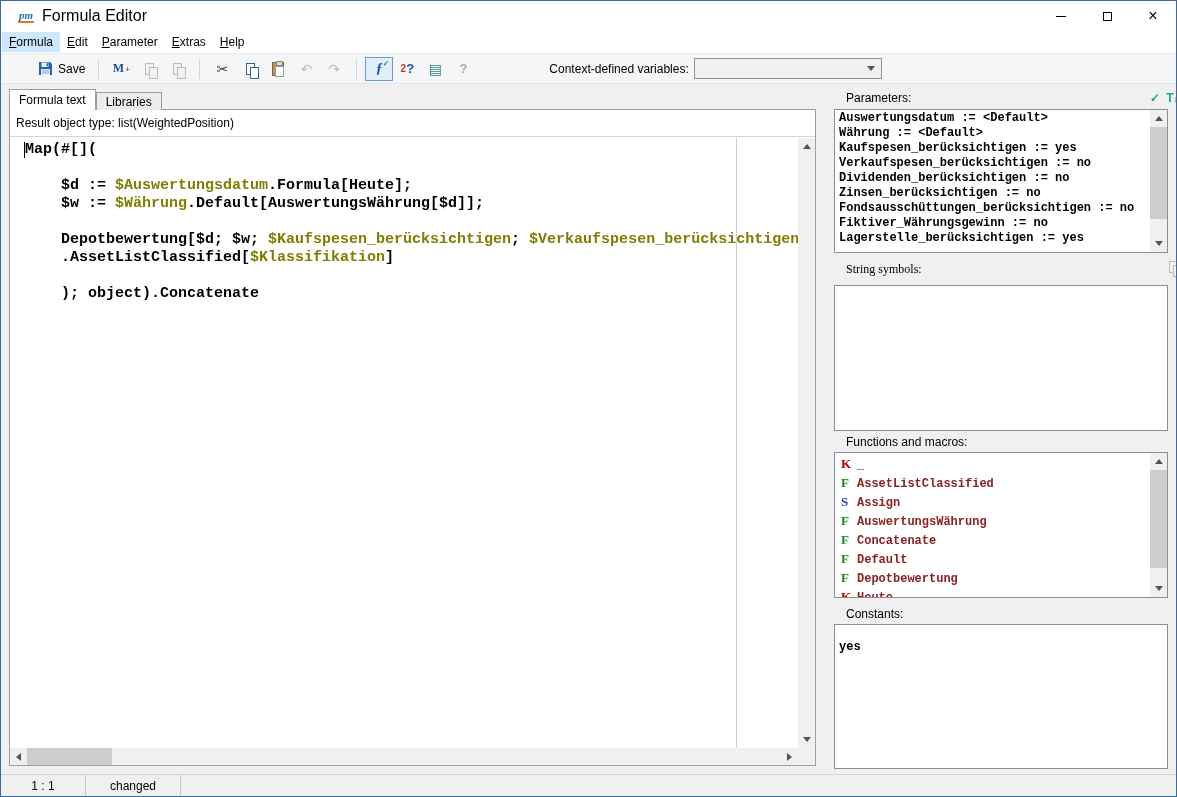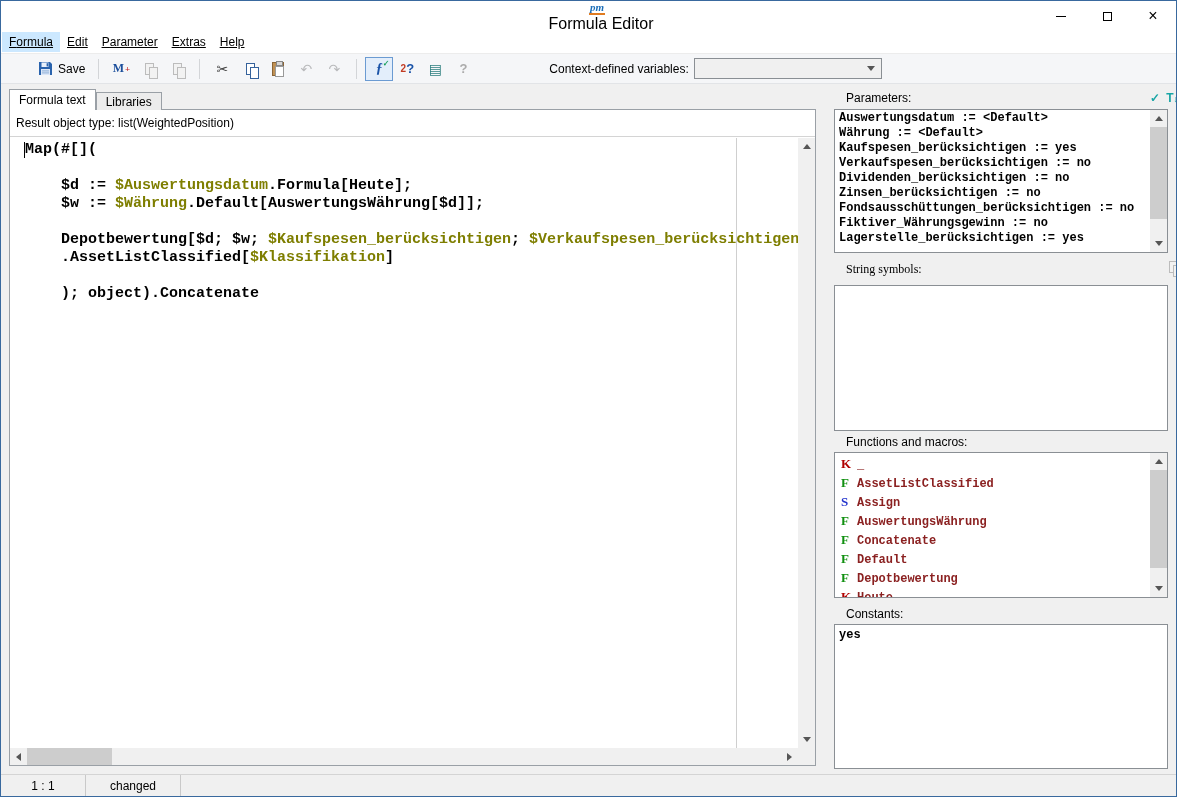--- a/index.html
+++ b/index.html
@@ -2,31 +2,31 @@
 <html><head>
 <meta charset="utf-8">
 <style>
   * { margin:0; padding:0; box-sizing:border-box; }
   html,body { background:#fff; }
   body { width:1177px; height:797px; font-family:"Liberation Sans",sans-serif; font-size:12px; color:#000; }
 
   .window { position:relative; width:1177px; height:797px; border:1px solid #39699e; background:#f0f0f0; overflow:hidden; }
 
   
-  .titlebar { position:absolute; left:0; top:0; right:0; height:30px; background:#fff; display:flex; align-items:center; padding-left:17px;flex-direction:column; }
+  .titlebar { position:absolute; left:0; top:0; right:0; height:30px; background:#fff; display:flex; align-items:center; padding-left:17px; }
   .app-icon { font:italic bold 11px "Liberation Serif",serif; color:#1d6fb8; letter-spacing:0; border-bottom:2px solid #e07b20; padding:0 1px 0 1px; }
   .title-text { margin-left:8px; font-size:16px; }
   .win-controls { position:absolute; right:0; top:0; height:30px; display:flex; }
   .win-btn { width:46px; height:30px; display:flex; align-items:center; justify-content:center; background:transparent; border:none; cursor:default; }
   .glyph-min { display:block; width:10px; height:0; border-top:1px solid #000; }
   .glyph-max { display:block; width:9px; height:9px; border:1px solid #000; }
   .glyph-close { font-size:16px; line-height:16px; font-weight:400; }
 
   
-  .menubar { position:absolute; left:0; top:30px; right:0; height:22px; background:#fff; display:flex; align-items:center; padding-left:1px;text-decoration:underline; }
+  .menubar { position:absolute; left:0; top:30px; right:0; height:22px; background:#fff; display:flex; align-items:center; padding-left:1px; }
   .menu-item { height:20px; line-height:20px; padding:0 7px; cursor:default; }
   .menu-item.active { background:#cce8ff; }
   .menu-item .accel { text-decoration:underline; }
 
   
   .toolbar { position:absolute; left:0; top:52px; right:0; height:31px; background:#f5f6f8; border-top:1px solid #ececec; border-bottom:1px solid #e2e4e7; display:flex; align-items:center; padding-left:30px; }
   .tb-btn { display:flex; align-items:center; gap:4px; height:24px; padding:0 4px; border:1px solid transparent; }
   .tb-btn.checked { background:#e3eefb; border:1px solid #6b9bd2; }
   .tb-label { font-size:12px; }
   .tb-sep { width:1px; height:20px; background:#d3d5d8; margin:0 8px; }
@@ -107,21 +107,21 @@
   .fn-head { top:349px; }
   .fn-box { top:368px; height:146px; padding:3px 18px 0 6px; }
   .fn-row { display:flex; align-items:baseline; height:19px; line-height:19px; }
   .fn-ic { width:16px; font:bold 13px "Liberation Serif",serif; }
   .fn-K { color:#b00000; }
   .fn-F { color:#109010; }
   .fn-S { color:#2233cc; }
   .fn-name { font:bold 12px "Liberation Mono",monospace; color:#8b2121; white-space:pre; }
 
   .const-head { top:521px; }
-  .const-box { top:540px; height:145px; padding:2px 4px; }
+  .const-box { top:540px; height:145px; padding:14px 4px; }
   .const-row { font:bold 12px/16px "Liberation Mono",monospace; }
 
   
   .statusbar { position:absolute; left:0; bottom:0; right:0; height:22px; background:#f0f0f0; border-top:1px solid #d4d4d4; display:flex; align-items:stretch; }
   .status-cell { display:flex; align-items:center; justify-content:center; border-right:1px solid #c9c9c9; }
   .status-pos { width:85px; }
   .status-state { width:95px; }
   .status-rest { flex:1; border-right:none; }
 </style>
 </head>

